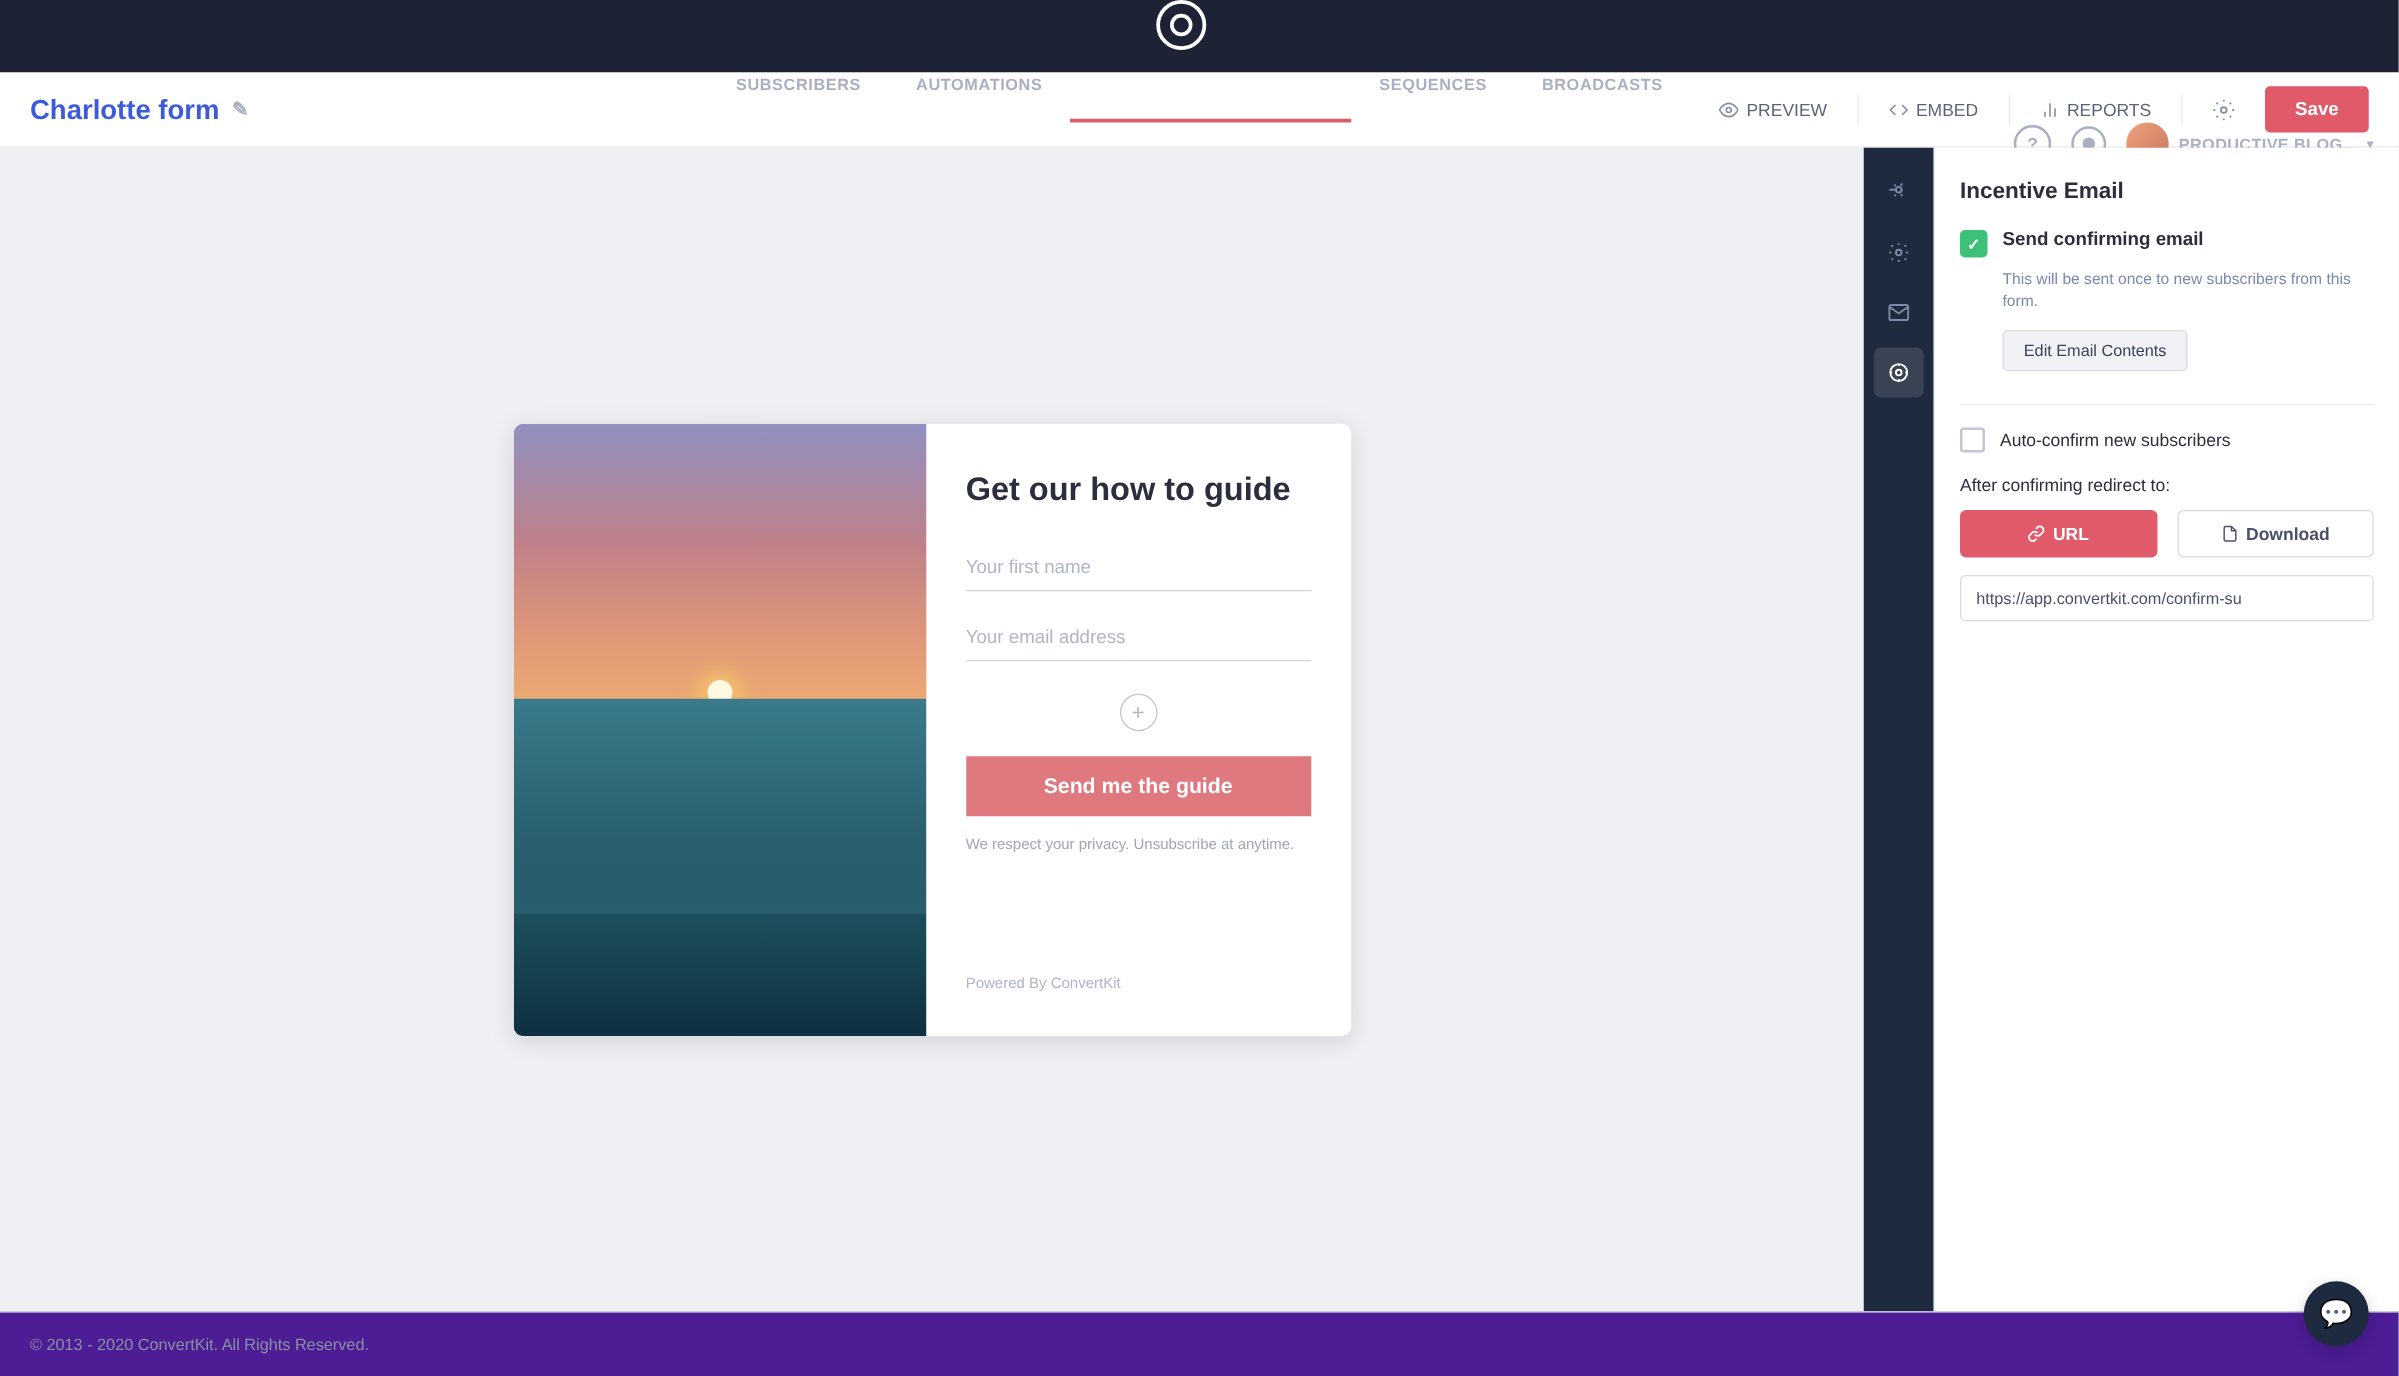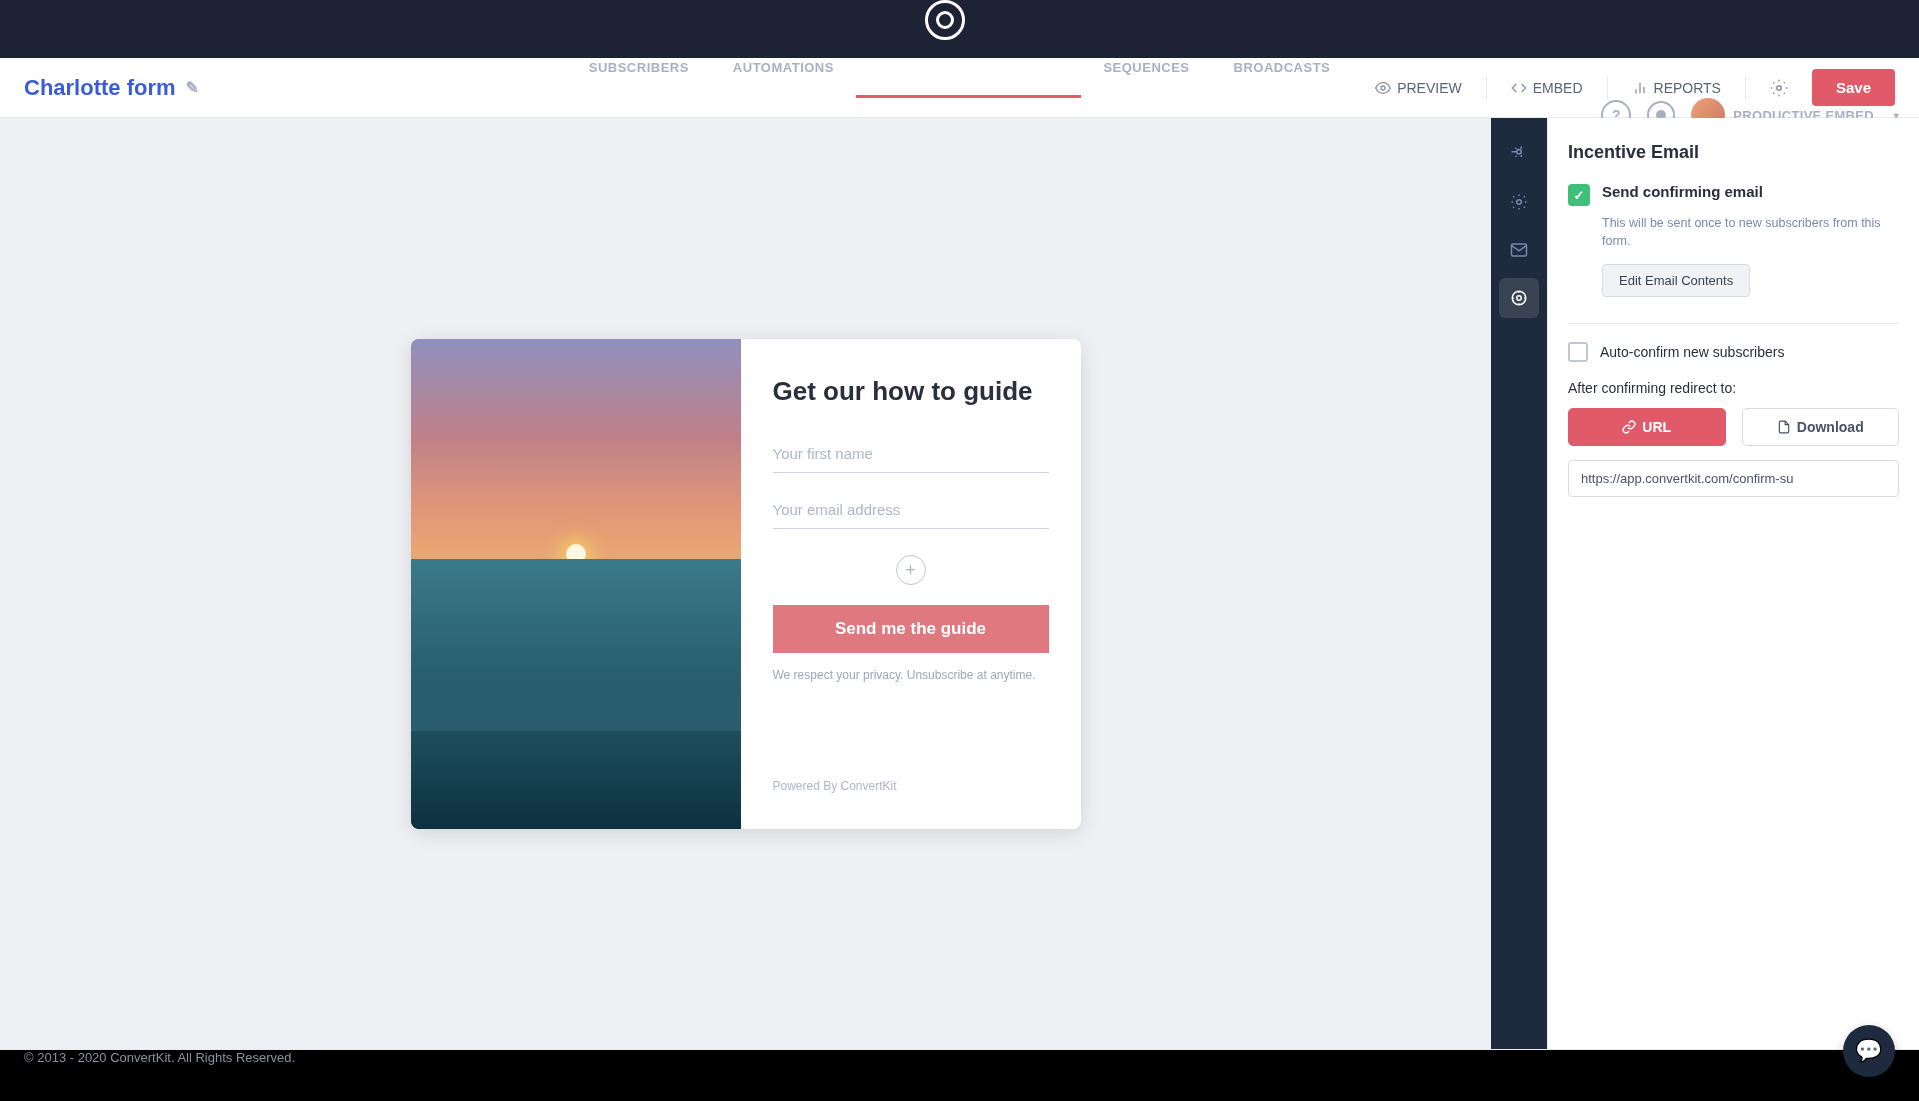--- a/index.html
+++ b/index.html
@@ -382,25 +382,25 @@
       border: 1.5px solid #d8dae0;
       border-radius: 4px;
       padding: 10px 12px;
       font-size: 13px;
       color: #4a5168;
       outline: none;
     }
 
     
     .footer {
-      background: #000000;
+      background: #4c1d95;
       border-top: 1px solid #e8eaed;
       height: 52px;
       display: flex;
-      align-items: flex-start;
+      align-items: center;
       padding: 0 24px;
     }
     .footer-text {
       font-size: 13px;
       color: #8a90a2;
     }
 
     
     .chat-btn {
       position: fixed;
@@ -429,21 +429,21 @@
     <a class="nav-link">SEQUENCES</a>
     <a class="nav-link">BROADCASTS</a>
   </div>
   <div class="nav-right">
     <div class="nav-help">?</div>
     <div class="nav-status-dot">
       <div class="nav-status-inner"></div>
     </div>
     <div class="nav-user">
       <div class="nav-avatar"></div>
-      <span>PRODUCTIVE EMBED...</span>
+      <span>PRODUCTIVE BLOG...</span>
       <span class="nav-chevron">▾</span>
     </div>
   </div>
 </nav>
 
 <div class="subheader">
   <div class="form-title">
     <span>Charlotte form</span>
     <span class="edit-icon">✎</span>
   </div>

